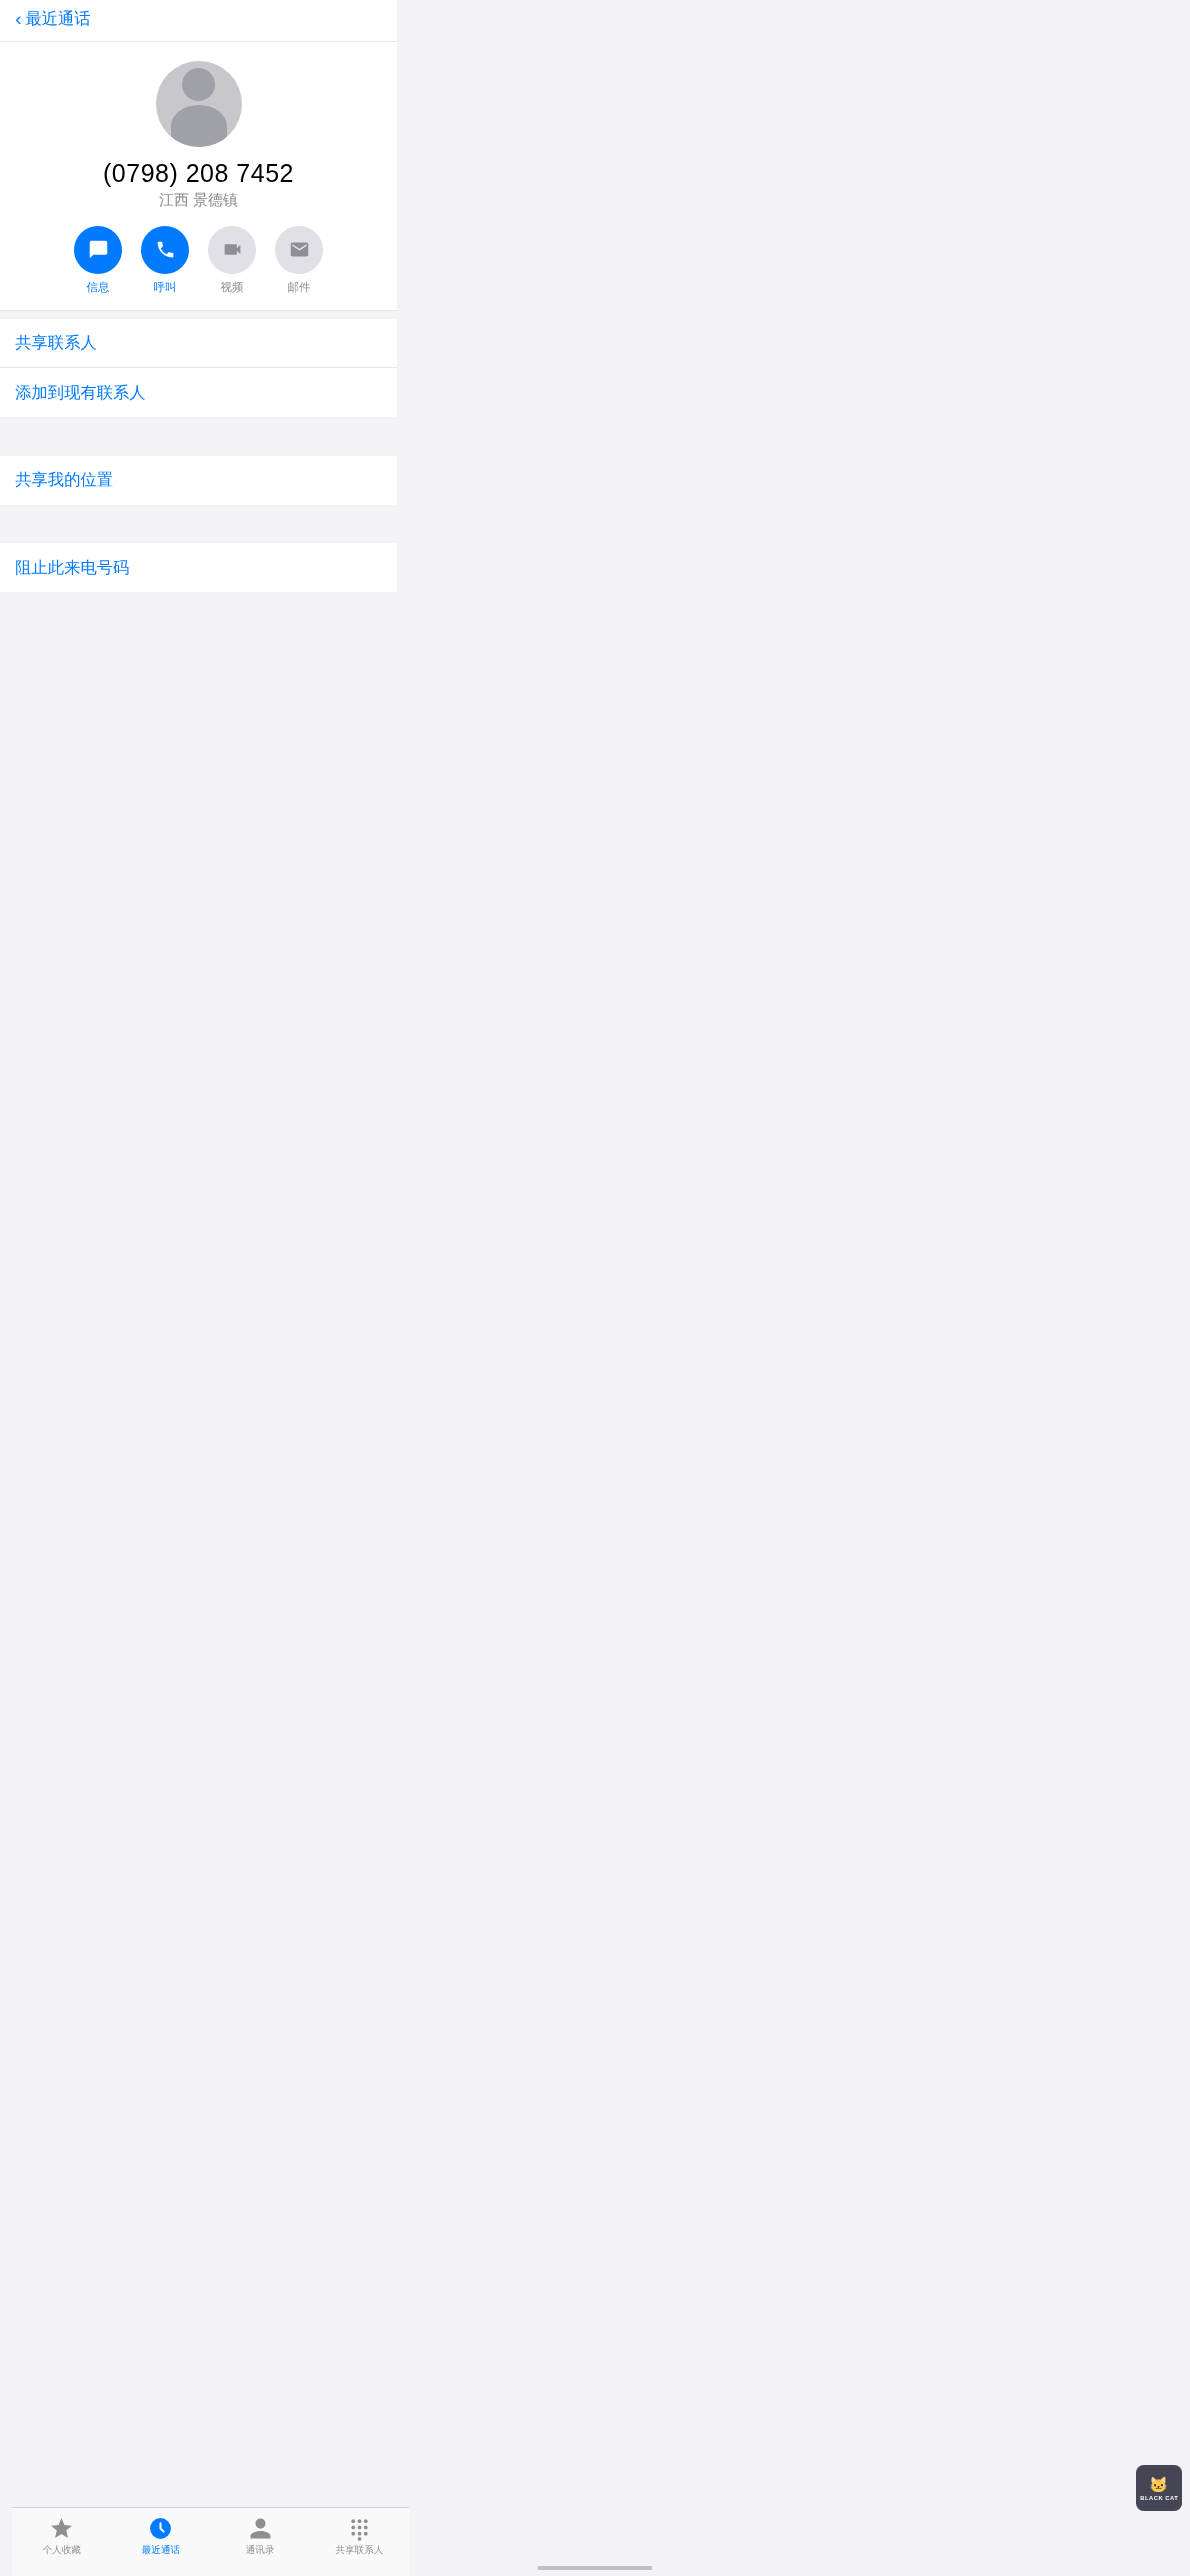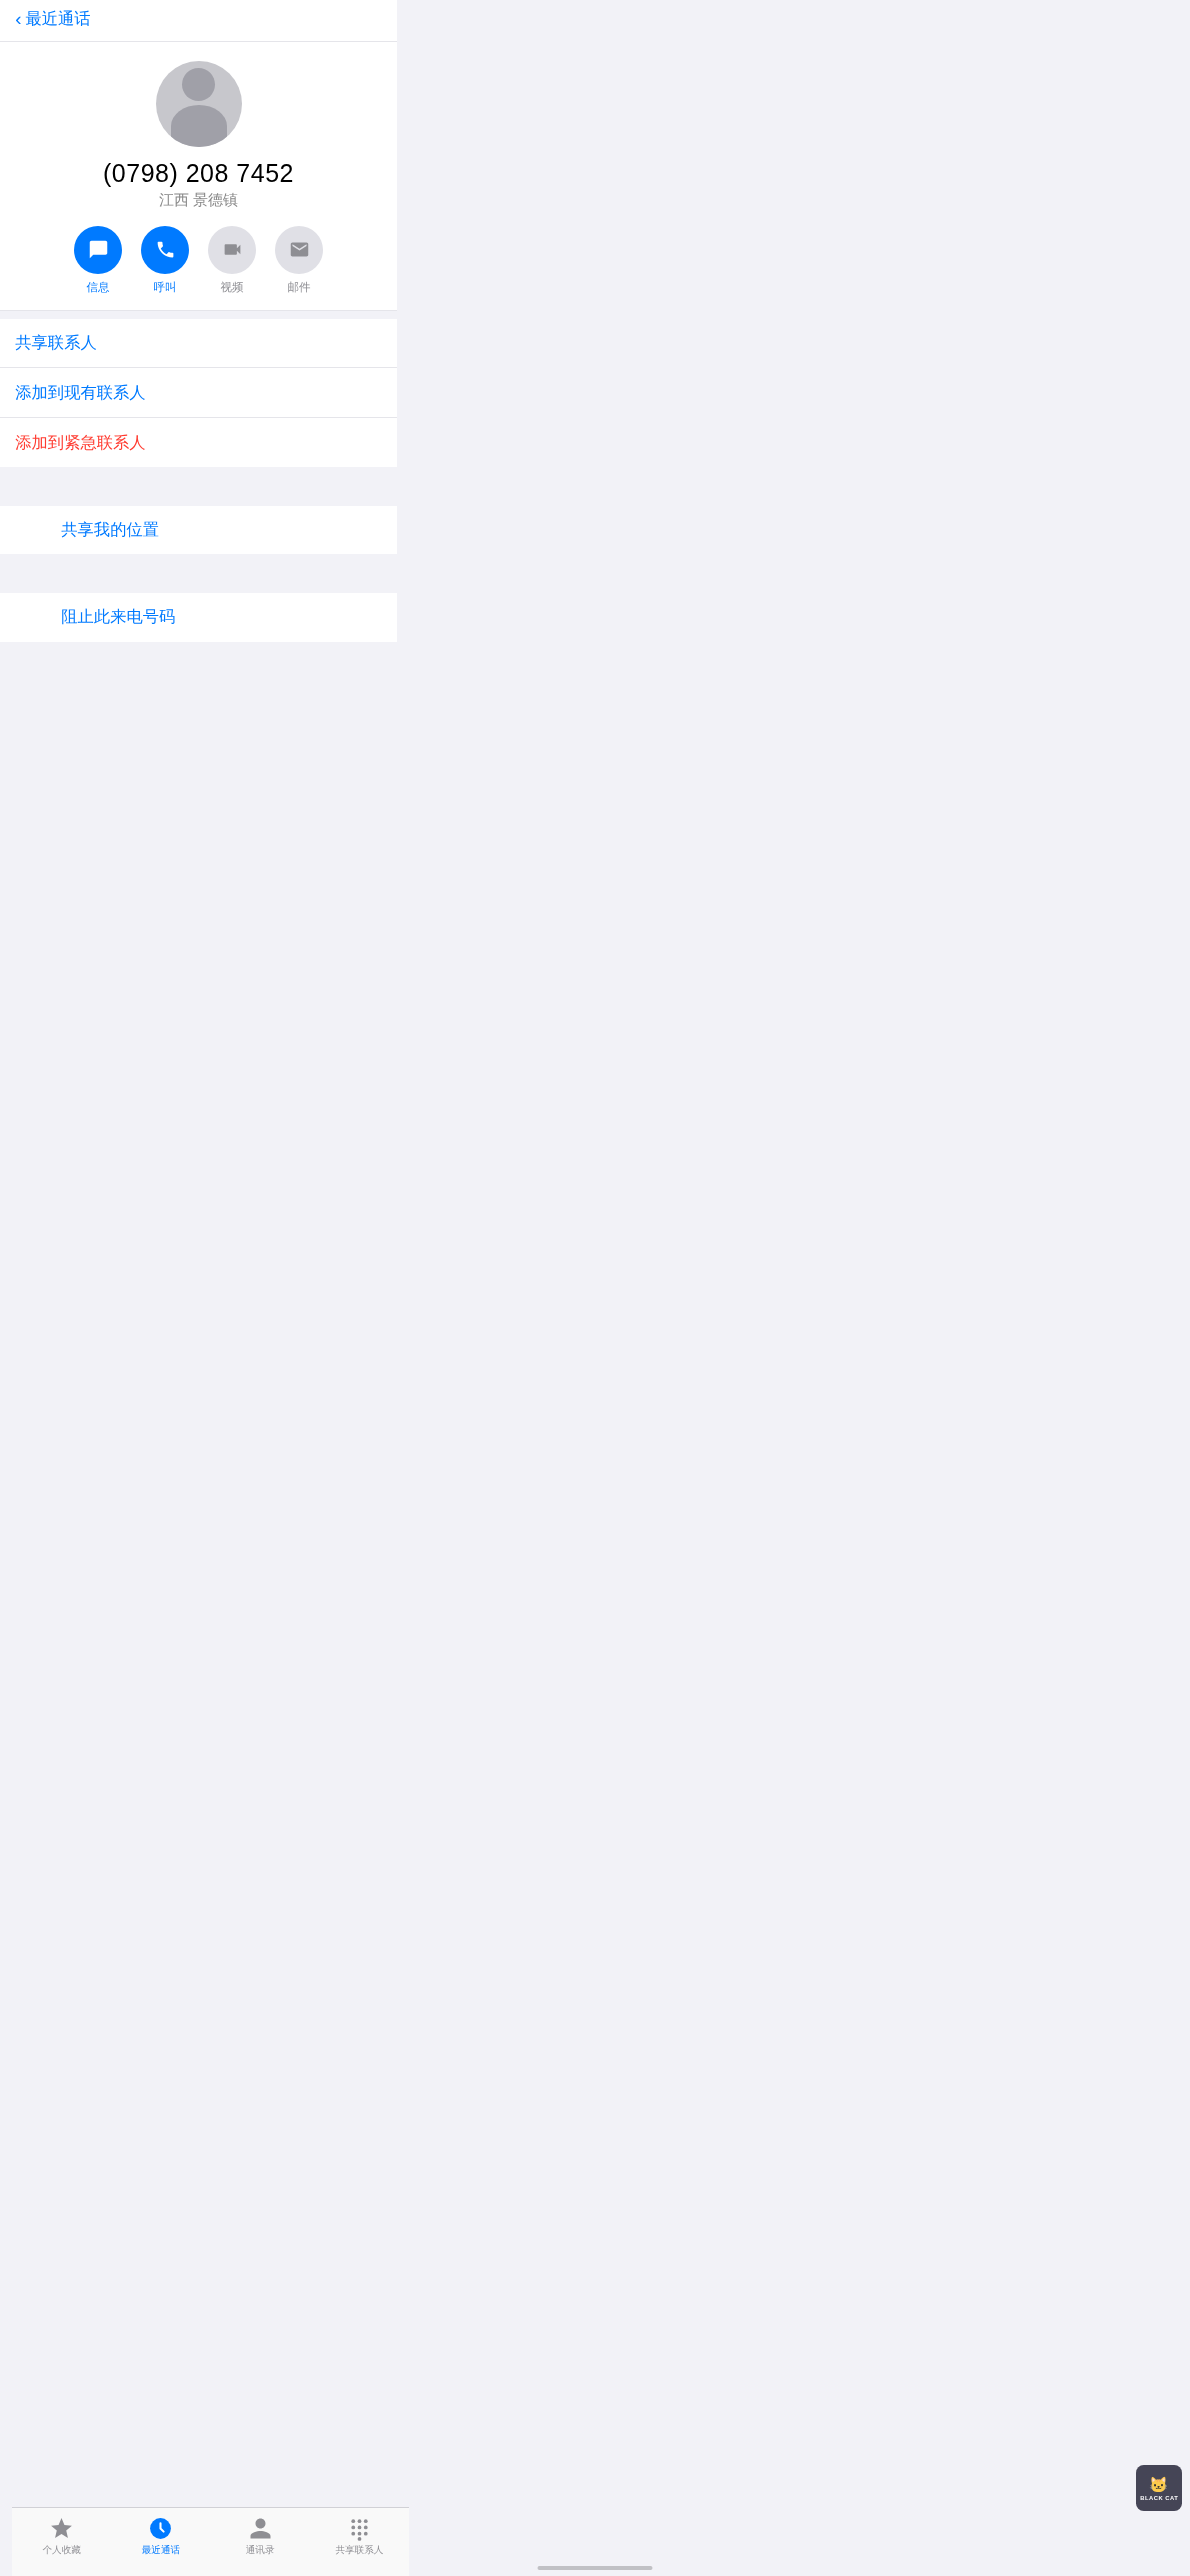--- a/index.html
+++ b/index.html
@@ -234,21 +234,20 @@
     .section-gap {
       height: 31px;
       background: #f2f2f7;
     }
 
     .section-white {
       background: #fff;
     }
     .section-white .action-list-item {
       border-bottom: none;
-      margin-left: 46px;
     }
 
     
     .tab-bar {
       position: fixed;
       bottom: 0;
       left: 12px;
       width: 397px;
       background: #f9f9f9;
       border-top: 1px solid #d1d1d6;
@@ -385,21 +384,20 @@
         </div>
         <span class="action-btn-label inactive">邮件</span>
       </div>
     </div>
   </div>
 
 
   <div class="action-list">
     <div class="action-list-item">共享联系人</div>
     <div class="action-list-item">添加到现有联系人</div>
-    <div class="action-list-item danger">添加到紧急联系人</div>
   </div>
 
   <div class="section-gap"></div>
 
   <div class="action-list section-white">
     <div class="action-list-item">共享我的位置</div>
   </div>
 
   <div class="section-gap"></div>
 

